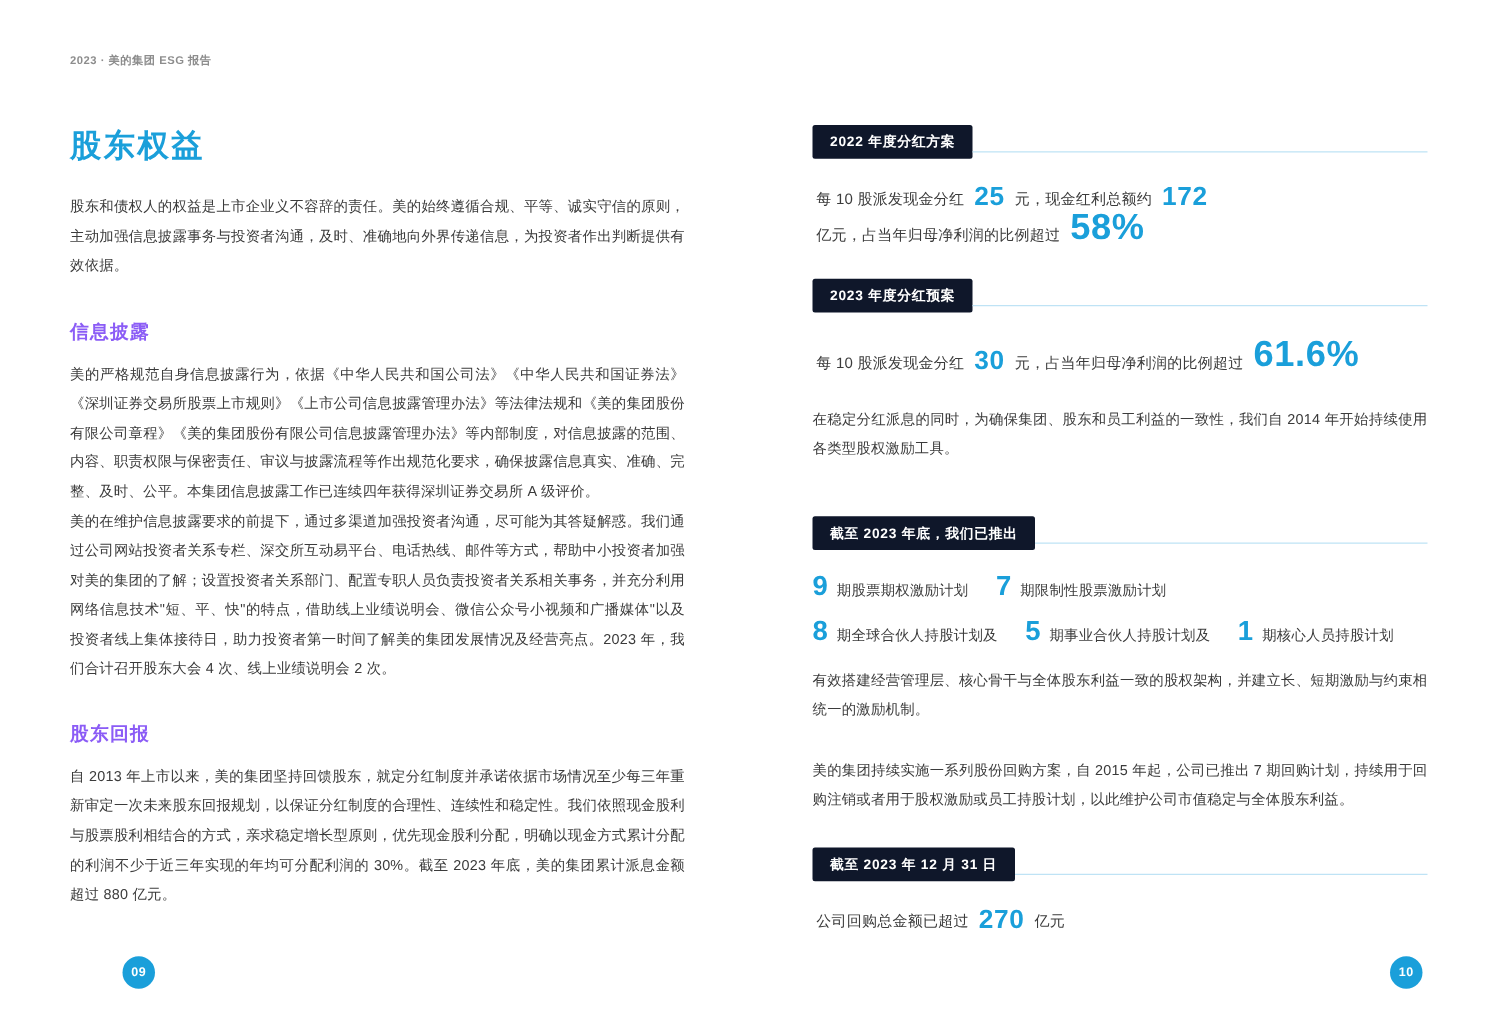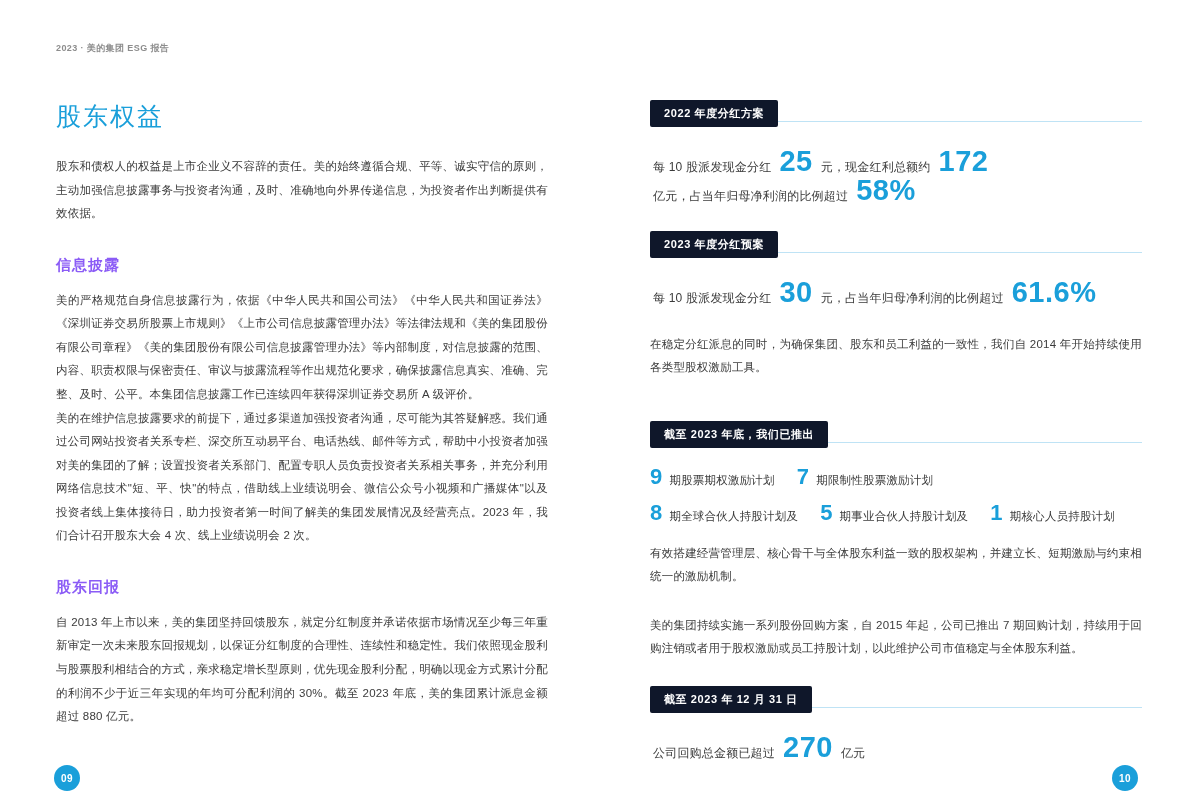--- a/index.html
+++ b/index.html
@@ -39,21 +39,21 @@
   }
   .col-right {
     position: absolute;
     top: 100px;
     left: 650px;
     width: 492px;
   }
   
   .main-title {
     font-size: 25px;
-    font-weight: normal;
+    font-weight: bold;
     color: #1a9fda;
     letter-spacing: 2px;
     margin: 0 0 22px 0;
   }
   .sub-title {
     font-size: 15px;
     font-weight: bold;
     color: #8b5cf6;
     letter-spacing: 1px;
     margin: 30px 0 14px 0;
@@ -98,21 +98,21 @@
     margin-top: 16px;
     display: flex;
     flex-wrap: wrap;
     align-items: flex-end;
     letter-spacing: .2px;
   }
   .stat-line .txt {
     margin: 0 3px;
   }
   .big-num {
-    font-size: 29px;
+    font-size: 21px;
     font-weight: bold;
     color: #1a9fda;
     margin: 0 5px;
     line-height: 1;
     letter-spacing: .5px;
   }
   .big-num.pct {
     font-size: 29px;
   }
   .para {
@@ -150,20 +150,21 @@
     height: 26px;
     border-radius: 50%;
     background: #1a9fda;
     color: #ffffff;
     font-size: 10px;
     font-weight: bold;
     display: flex;
     align-items: center;
     justify-content: center;
     letter-spacing: .5px;
+    margin-left: 44px;
   }
   .folio-left { left: 54px; }
   .folio-right { right: 54px; }
 </style>
 </head>
 <body>
 
 <div class="page">
 
   <div class="running-head">2023 · 美的集团 ESG 报告</div>

